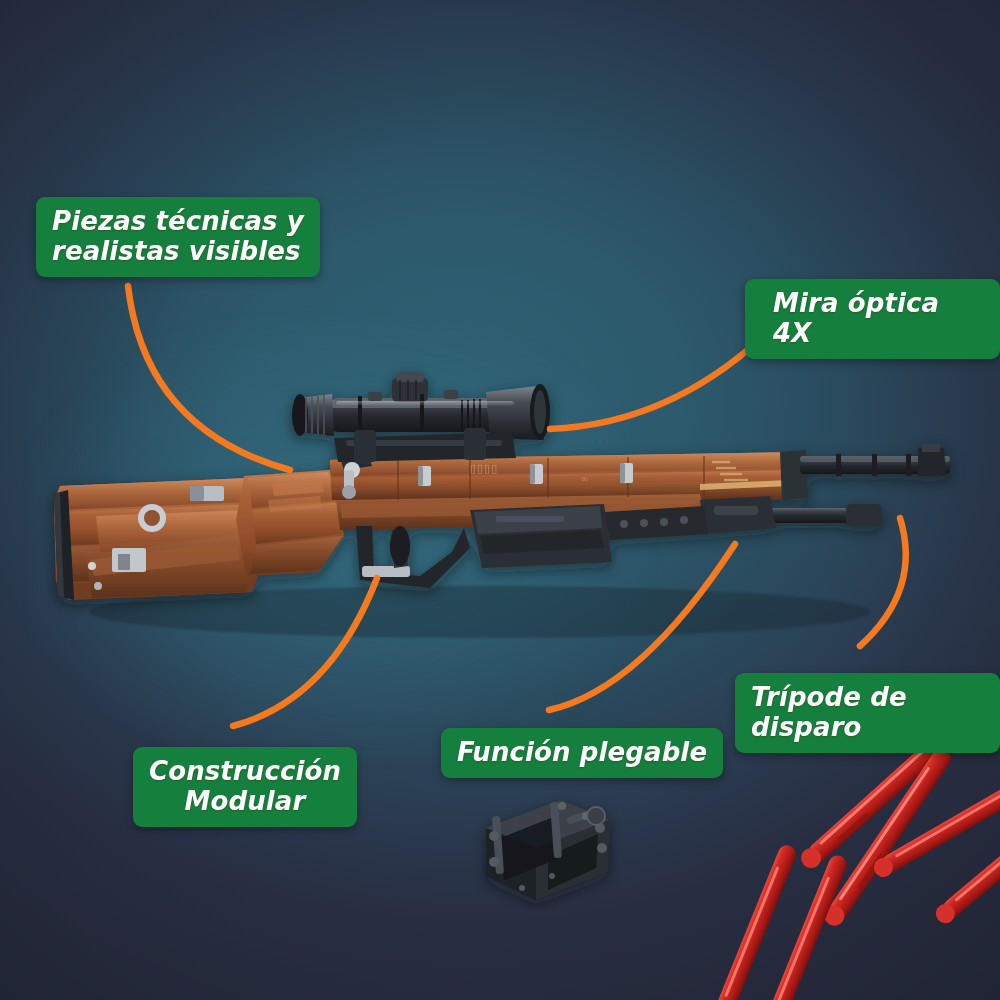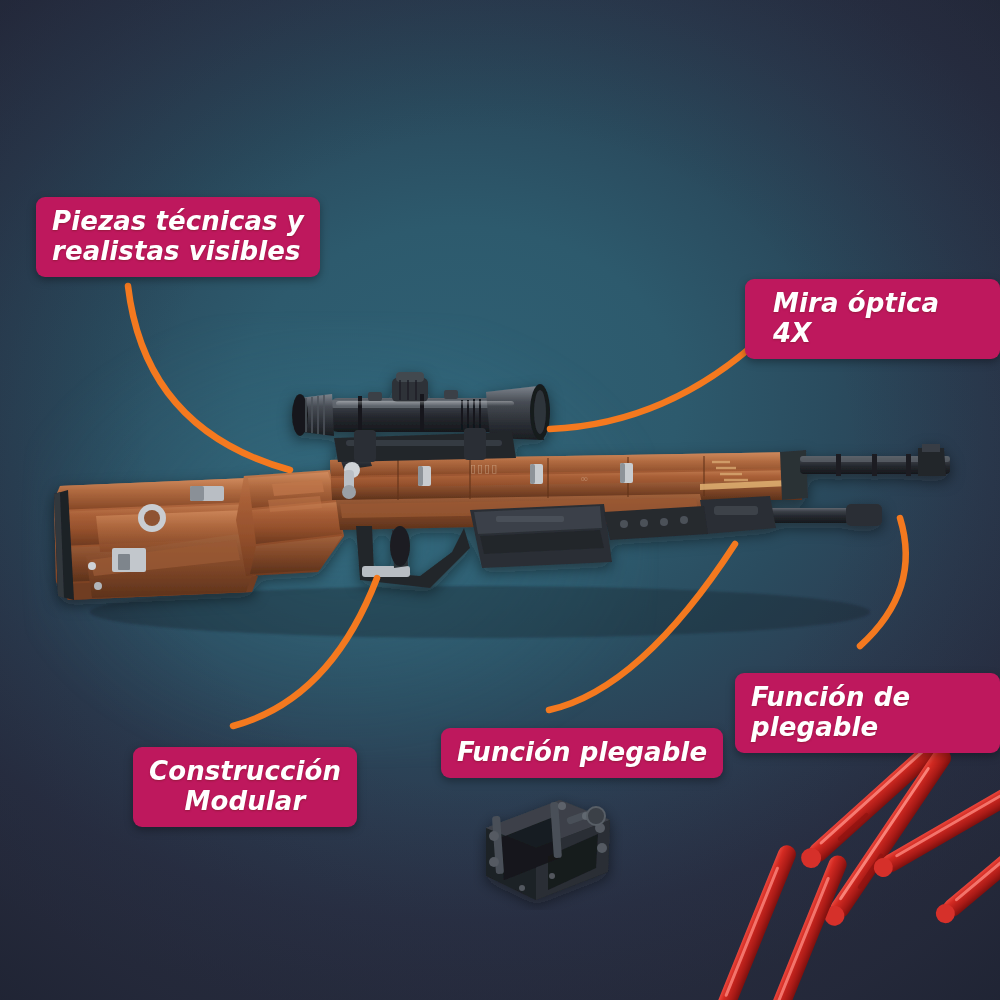--- a/index.html
+++ b/index.html
@@ -23,21 +23,21 @@
   }
   .bg-glow{
     position:absolute;left:3%;top:32%;width:62%;height:44%;
     background:radial-gradient(ellipse at center, rgba(62,132,154,.36) 0%, rgba(62,132,154,.12) 52%, rgba(62,132,154,0) 78%);
     filter:blur(6px);
   }
 
   
   .label{
     position:absolute;
-    background:#be185d;
+    background:#15803d;
     color:#fff;
     font-style:italic;
     font-weight:bold;
     font-size:26px;
     line-height:1.16;
     letter-spacing:.1px;
     padding:9px 16px 11px 16px;
     border-radius:9px;
     box-shadow:0 3px 9px rgba(0,0,0,.34);
     white-space:pre-line;
@@ -367,15 +367,15 @@
   <div class="label" style="left:36px;top:197px;">Piezas técnicas y
 realistas visibles</div>
 
   <div class="label" style="left:745px;top:279px;padding-left:28px;">Mira óptica 4X</div>
 
   <div class="label lbl-center" style="left:133px;top:747px;">Construcción
 Modular</div>
 
   <div class="label" style="left:441px;top:728px;">Función plegable</div>
 
-  <div class="label" style="left:735px;top:673px;">Función de plegable</div>
+  <div class="label" style="left:735px;top:673px;">Trípode de disparo</div>
 
 </div>
 
 </body></html>

